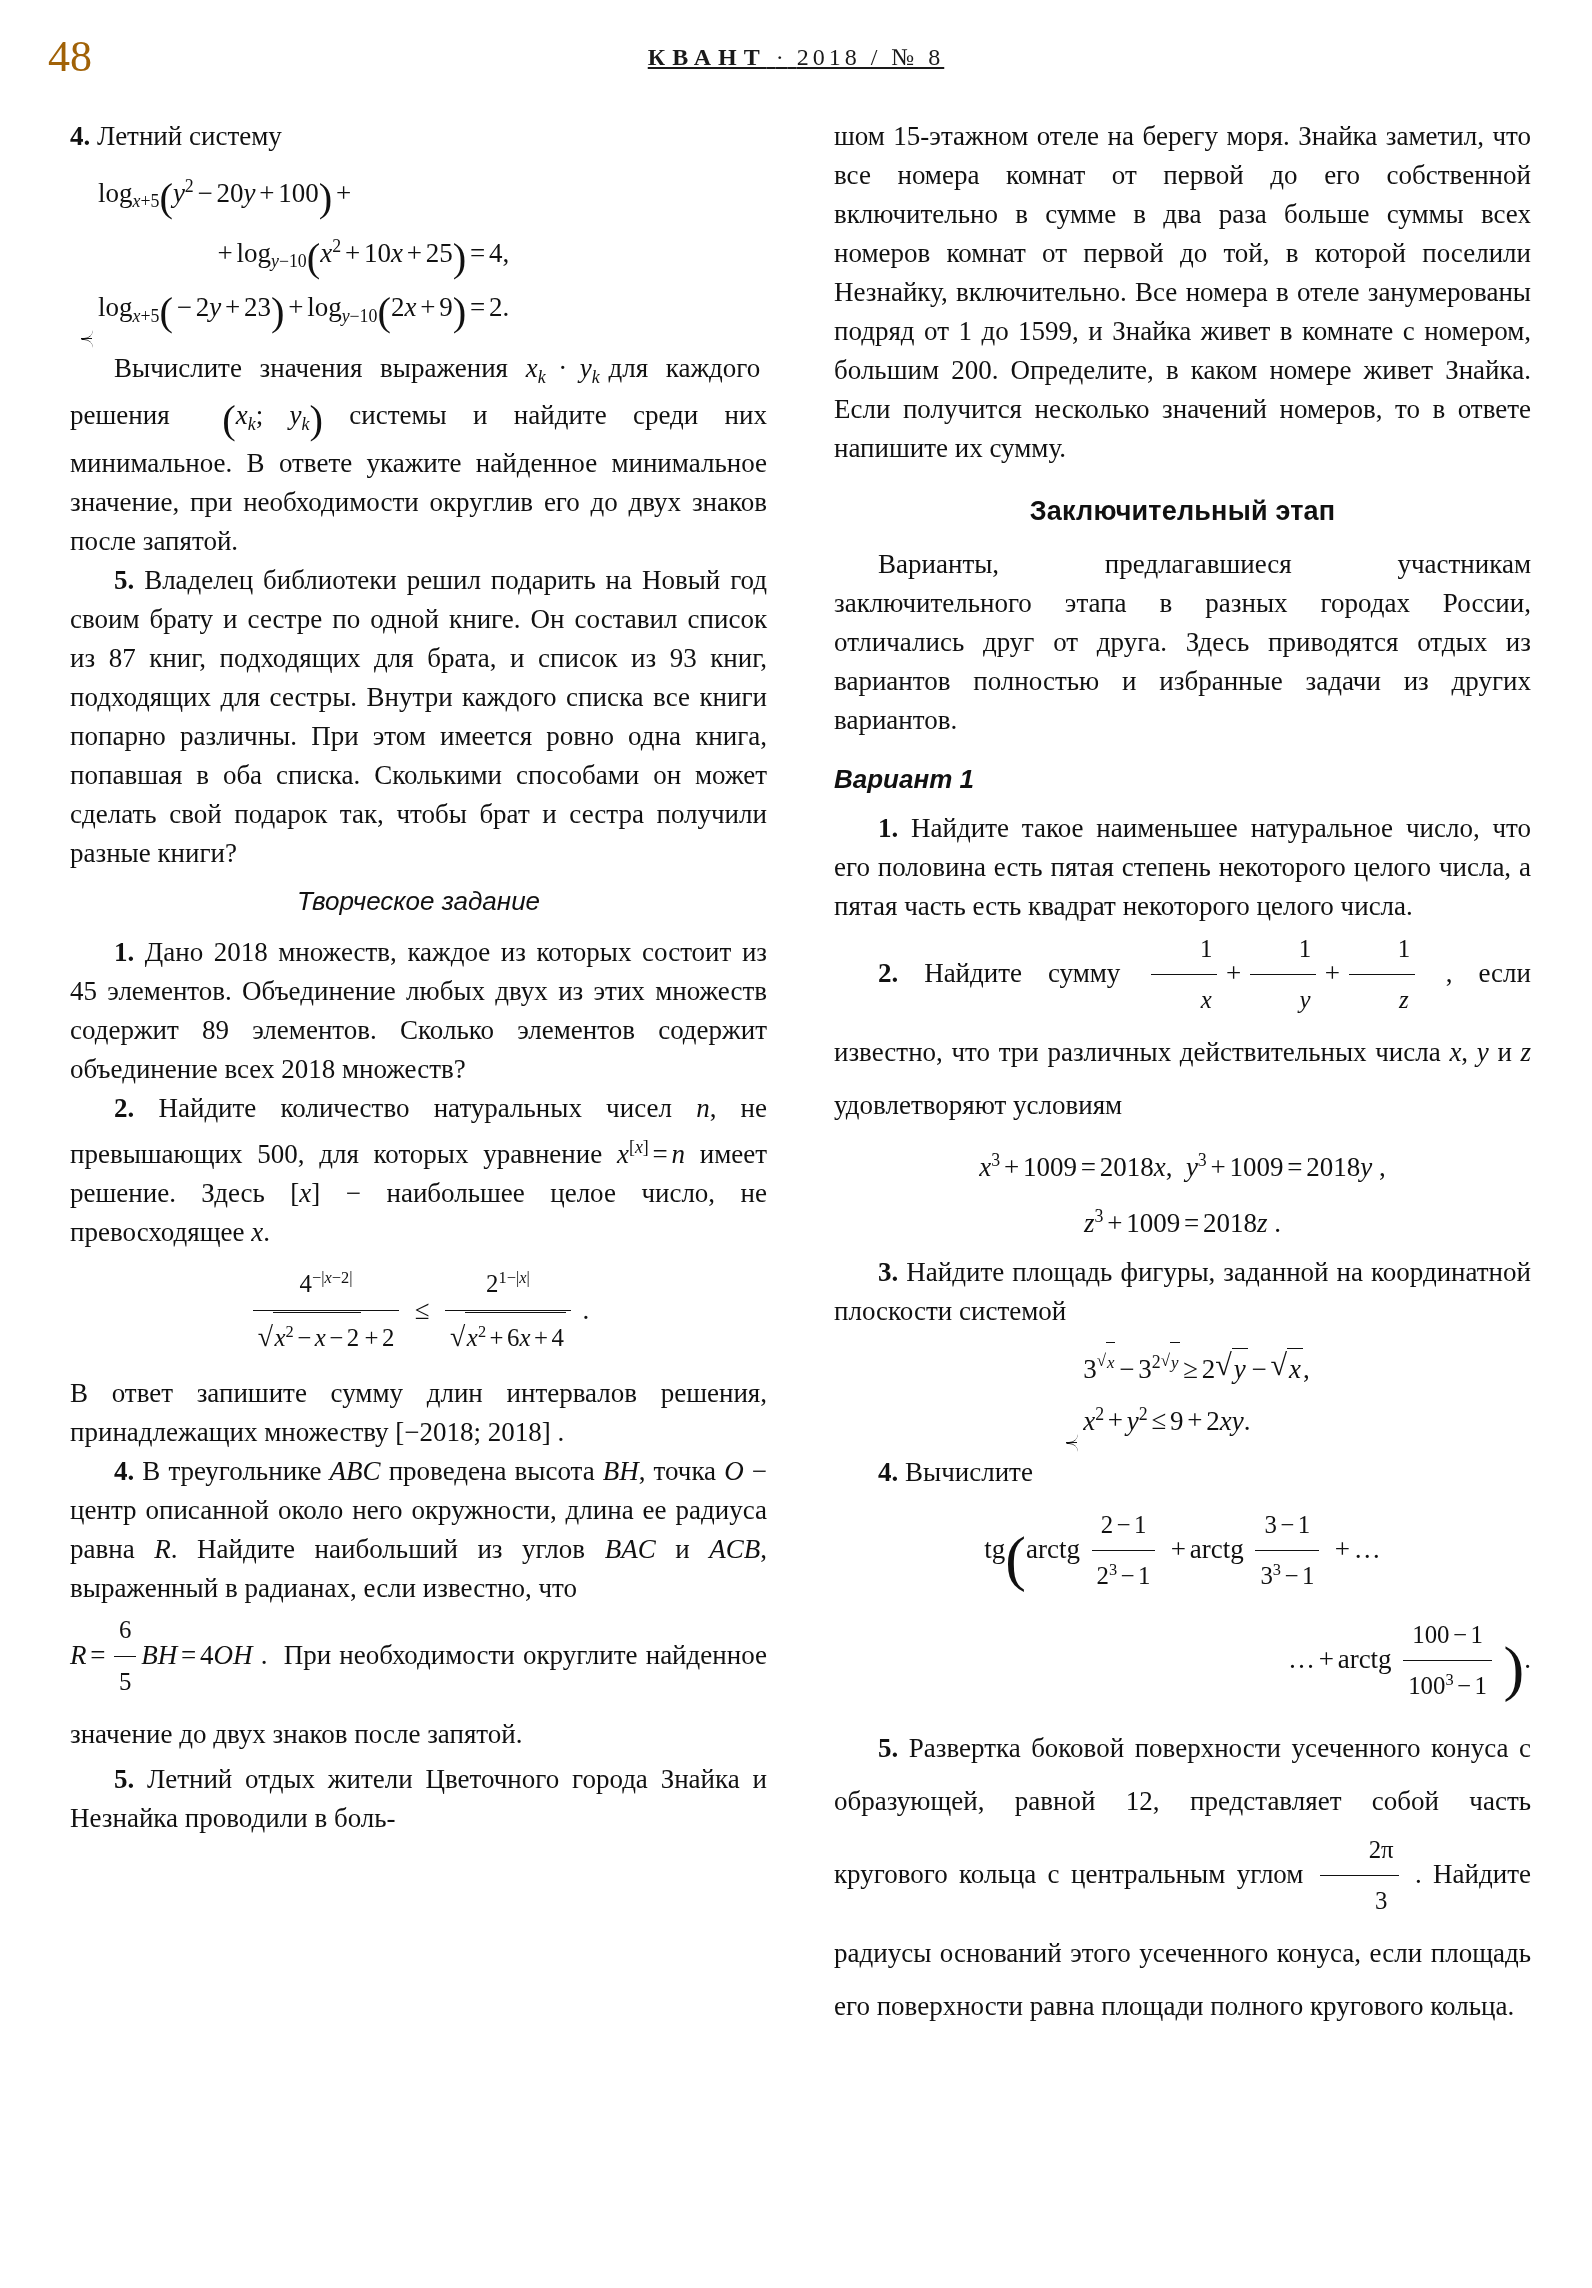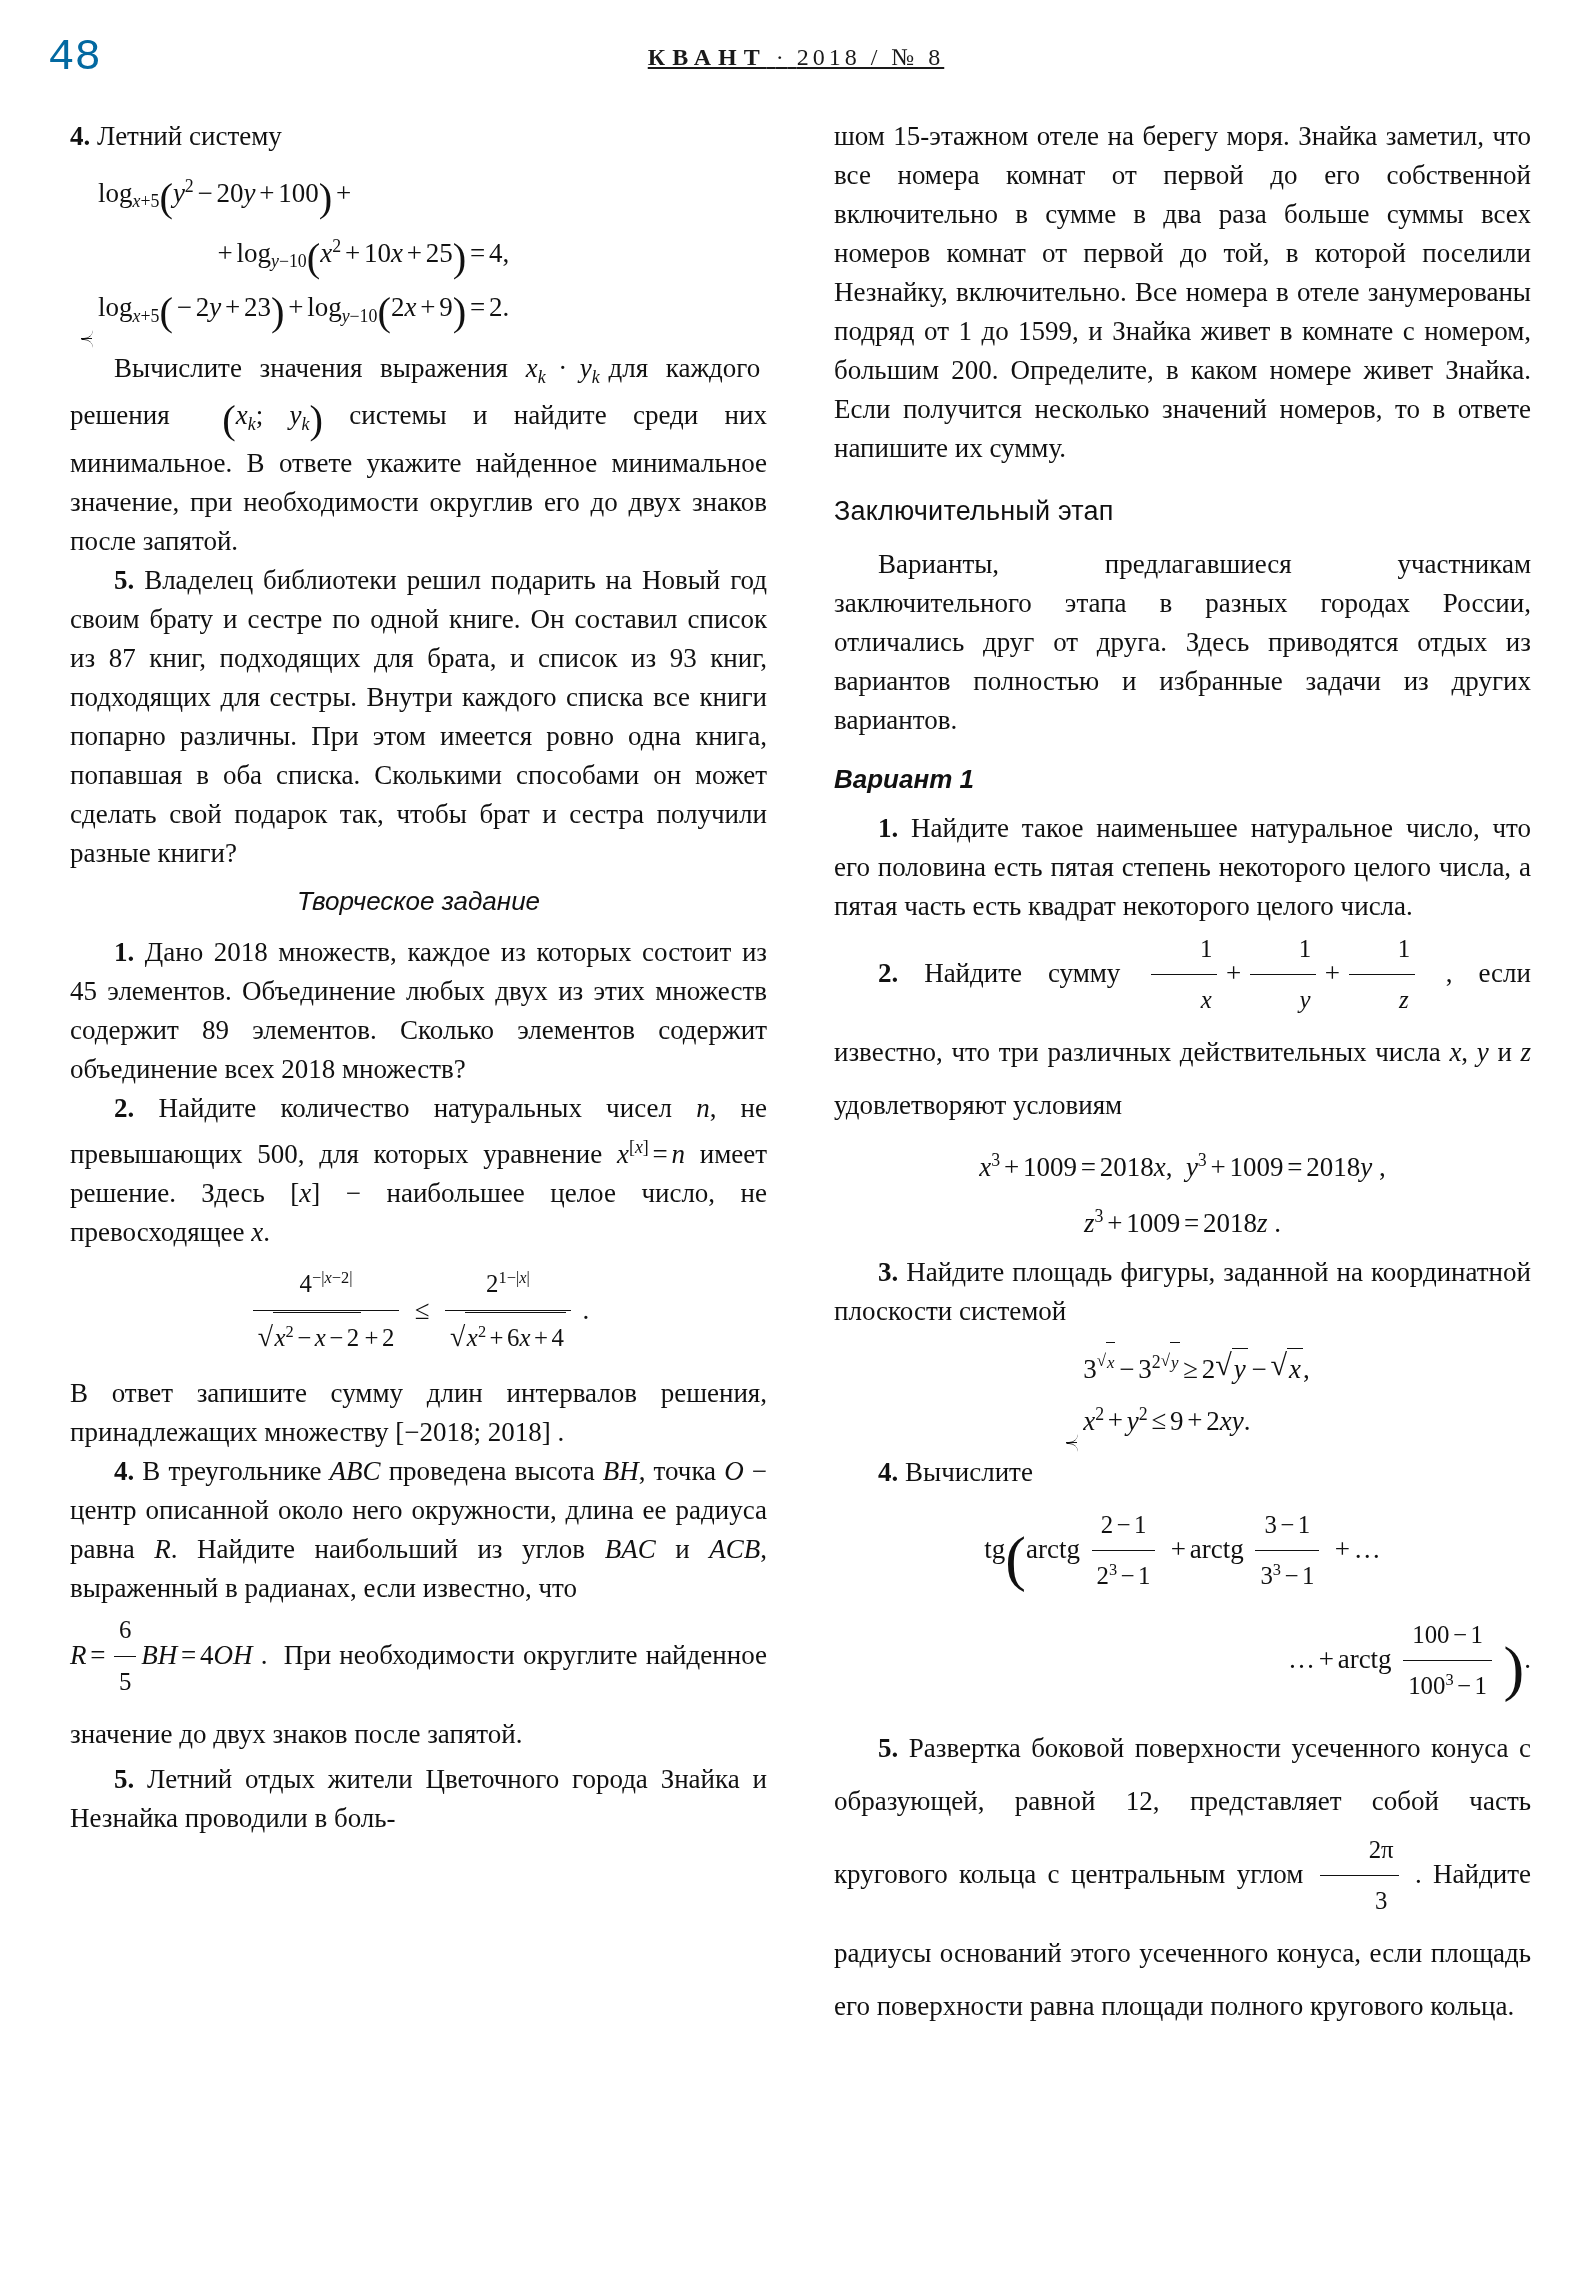--- a/index.html
+++ b/index.html
@@ -15,22 +15,22 @@
     left:0;top:0;width:1592px;height:2289px;
     padding:0;
   }
   
   .header{
     position:absolute;left:0;top:34px;width:1592px;height:46px;
   }
   .folio{
     position:absolute;left:48px;top:0;
     font-size:44px;line-height:46px;
-    font-family:Liberation Mono, monospace;
-    color:#0369a1;
+    font-family:Liberation Serif, serif;
+    color:#a16207;
   }
   .runhead{
     position:absolute;left:0;top:6px;width:1592px;
     text-align:center;
     font-size:24px;line-height:34px;
     letter-spacing:3px;
     color:#1a1a1a;
     text-decoration:underline;
   }
   .runhead .jt{font-weight:700;letter-spacing:7px;}
@@ -49,22 +49,23 @@
   .col.left{left:70px;}
   .col.right{left:834px;}
 
   p{margin:0;padding:0;text-indent:44px;}
   p.noind{text-indent:0;}
   .num{font-weight:700;}
 
   h3.sec{
     margin:24px 0 14px 0;
     font-family:"Liberation Sans","DejaVu Sans",sans-serif;
-    font-weight:400;
+    font-weight:700;
     font-size:27px;
+    text-align:center;
     text-indent:0;
     letter-spacing:0.2px;
   }
   h4.var{
     margin:20px 0 10px 0;
     font-family:"Liberation Sans","DejaVu Sans",sans-serif;
     font-style:italic;
     font-weight:700;
     font-size:26px;
     text-indent:0;

